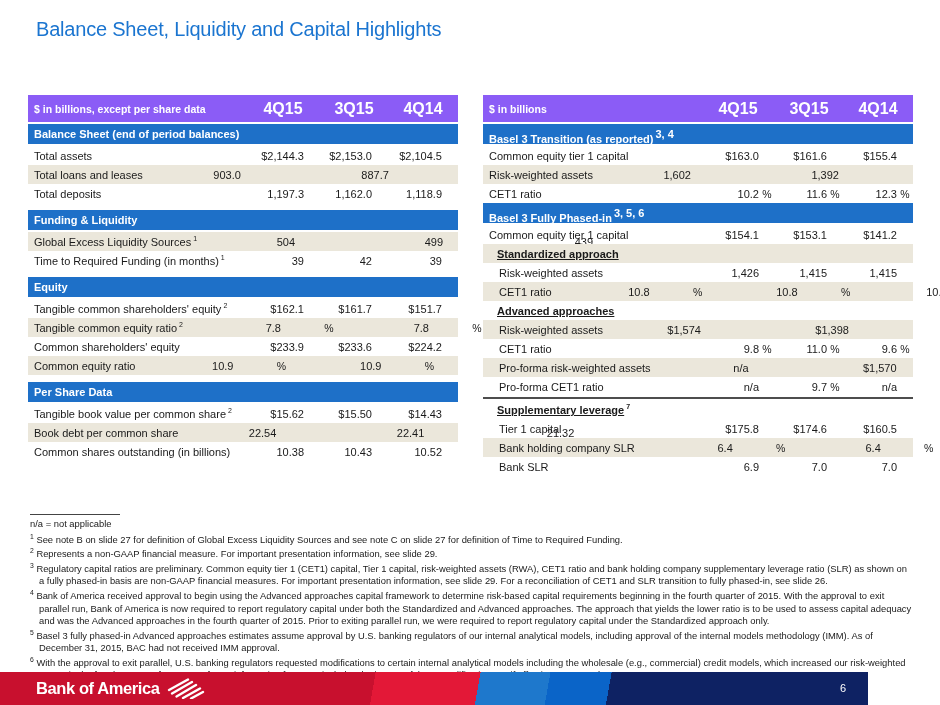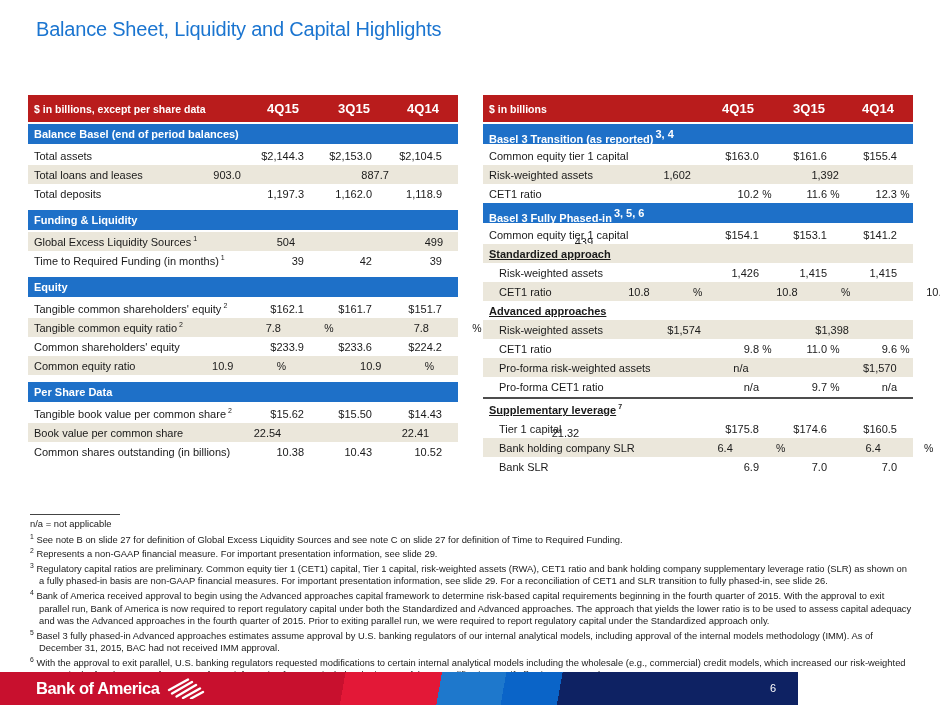--- a/index.html
+++ b/index.html
@@ -13,52 +13,52 @@
   }
   
   .fin-table{position:absolute;top:95px;width:430px;font-size:11px;}
   .fin-table.t0{left:28px;}
   .fin-table.t1{left:483px;}
   .grid-row{
     display:grid;
     grid-template-columns:1fr 58px 16px 52px 16px 54px 16px;
     align-items:center;
   }
-  .thead{background:#b91c1c;color:#fff;height:27px;border-bottom:2px solid #fff;}
+  .thead{background:#8b5cf6;color:#fff;height:27px;border-bottom:2px solid #fff;}
   .unit-label{padding-left:6px;font-weight:bold;font-size:10.5px;white-space:nowrap;}
-  .colh{grid-column:span 2;text-align:center;font-weight:bold;font-size:13px;}
+  .colh{grid-column:span 2;text-align:center;font-weight:bold;font-size:16px;}
   .row{height:19px;}
   .row.shaded{background:#ebe7db;gap:40px;}
   .section-row{
     background:#1e70c8;color:#fff;font-weight:bold;height:20px;line-height:20px;
     padding-left:6px;border-bottom:2px solid #fff;white-space:nowrap;
   }
   .section-row sup{font-size:11px;margin-left:2px;}
   .cell-label{padding-left:6px;white-space:nowrap;}
   .cell-label.indent{padding-left:16px;}
   .cell-label sup{font-size:7px;margin-left:2px;}
-  .subheader-label{grid-column:1 / -1;padding-left:6px;font-weight:bold;white-space:nowrap;}
+  .subheader-label{grid-column:1 / -1;padding-left:14px;font-weight:bold;white-space:nowrap;}
   .subheader-label .ul{text-decoration:underline;}
   .subheader-label sup{font-size:7px;margin-left:2px;}
   .num{text-align:right;white-space:nowrap;}
   .pct{text-align:center;font-size:10.5px;}
   .row-gap{height:7px;}
   .row-divider{height:0;border-top:2px solid #4d4d4d;margin:1px 0;}
   
   .footnotes{
     position:absolute;left:30px;right:26px;top:514px;
     font-size:9.4px;line-height:1.33;color:#1a1a1a;
   }
   .fn-rule{width:90px;border-top:1px solid #444;margin-bottom:3px;}
   .fn-na{margin-bottom:1px;}
   .fn-item{padding-left:9px;text-indent:-9px;}
   .fn-item sup{font-size:6.8px;}
   
   .footer{
-    position:absolute;left:0;bottom:0;width:798px;height:33px;
+    position:absolute;left:0;bottom:0;width:868px;height:33px;
     background:linear-gradient(100deg,
       #c8102e 0%, #c8102e 43%,
       #e31837 43%, #e31837 55%,
       #1e78cc 55%, #1e78cc 63%,
       #0a64c8 63%, #0a64c8 70%,
       #0e2263 70%, #0e2263 100%);
   }
   .logo{position:absolute;left:36px;top:5px;display:flex;align-items:center;gap:7px;}
   .logo-text{color:#fff;font-weight:bold;font-size:16.5px;letter-spacing:-0.4px;white-space:nowrap;}
   .flag-icon{display:block;}
@@ -72,21 +72,21 @@
   <div class="page-title">Balance Sheet, Liquidity and Capital Highlights</div>
 
   <div class="fin-table t0">
     <div class="grid-row thead">
       <div class="unit-label">$ in billions, except per share data</div>
       <div class="colh">4Q15</div>
       <div class="colh">3Q15</div>
       <div class="colh">4Q14</div>
     </div>
     <div>
-        <div class="section-row"><span>Balance Basel (end of period balances)</span></div>
+        <div class="section-row"><span>Balance Sheet (end of period balances)</span></div>
         <div class="grid-row row">
           <div class="cell-label"><span>Total assets</span></div>
           <span class="num">$2,144.3</span>
           <span class="pct"></span>
           <span class="num">$2,153.0</span>
           <span class="pct"></span>
           <span class="num">$2,104.5</span>
           <span class="pct"></span>
         </div>
         <div class="grid-row row shaded">
@@ -170,21 +170,21 @@
         <div class="grid-row row">
           <div class="cell-label"><span>Tangible book value per common share</span><sup>2</sup></div>
           <span class="num">$15.62</span>
           <span class="pct"></span>
           <span class="num">$15.50</span>
           <span class="pct"></span>
           <span class="num">$14.43</span>
           <span class="pct"></span>
         </div>
         <div class="grid-row row shaded">
-          <div class="cell-label"><span>Book value per common share</span></div>
+          <div class="cell-label"><span>Book debt per common share</span></div>
           <span class="num">22.54</span>
           <span class="pct"></span>
           <span class="num">22.41</span>
           <span class="pct"></span>
           <span class="num">21.32</span>
           <span class="pct"></span>
         </div>
         <div class="grid-row row">
           <div class="cell-label"><span>Common shares outstanding (in billions)</span></div>
           <span class="num">10.38</span>

